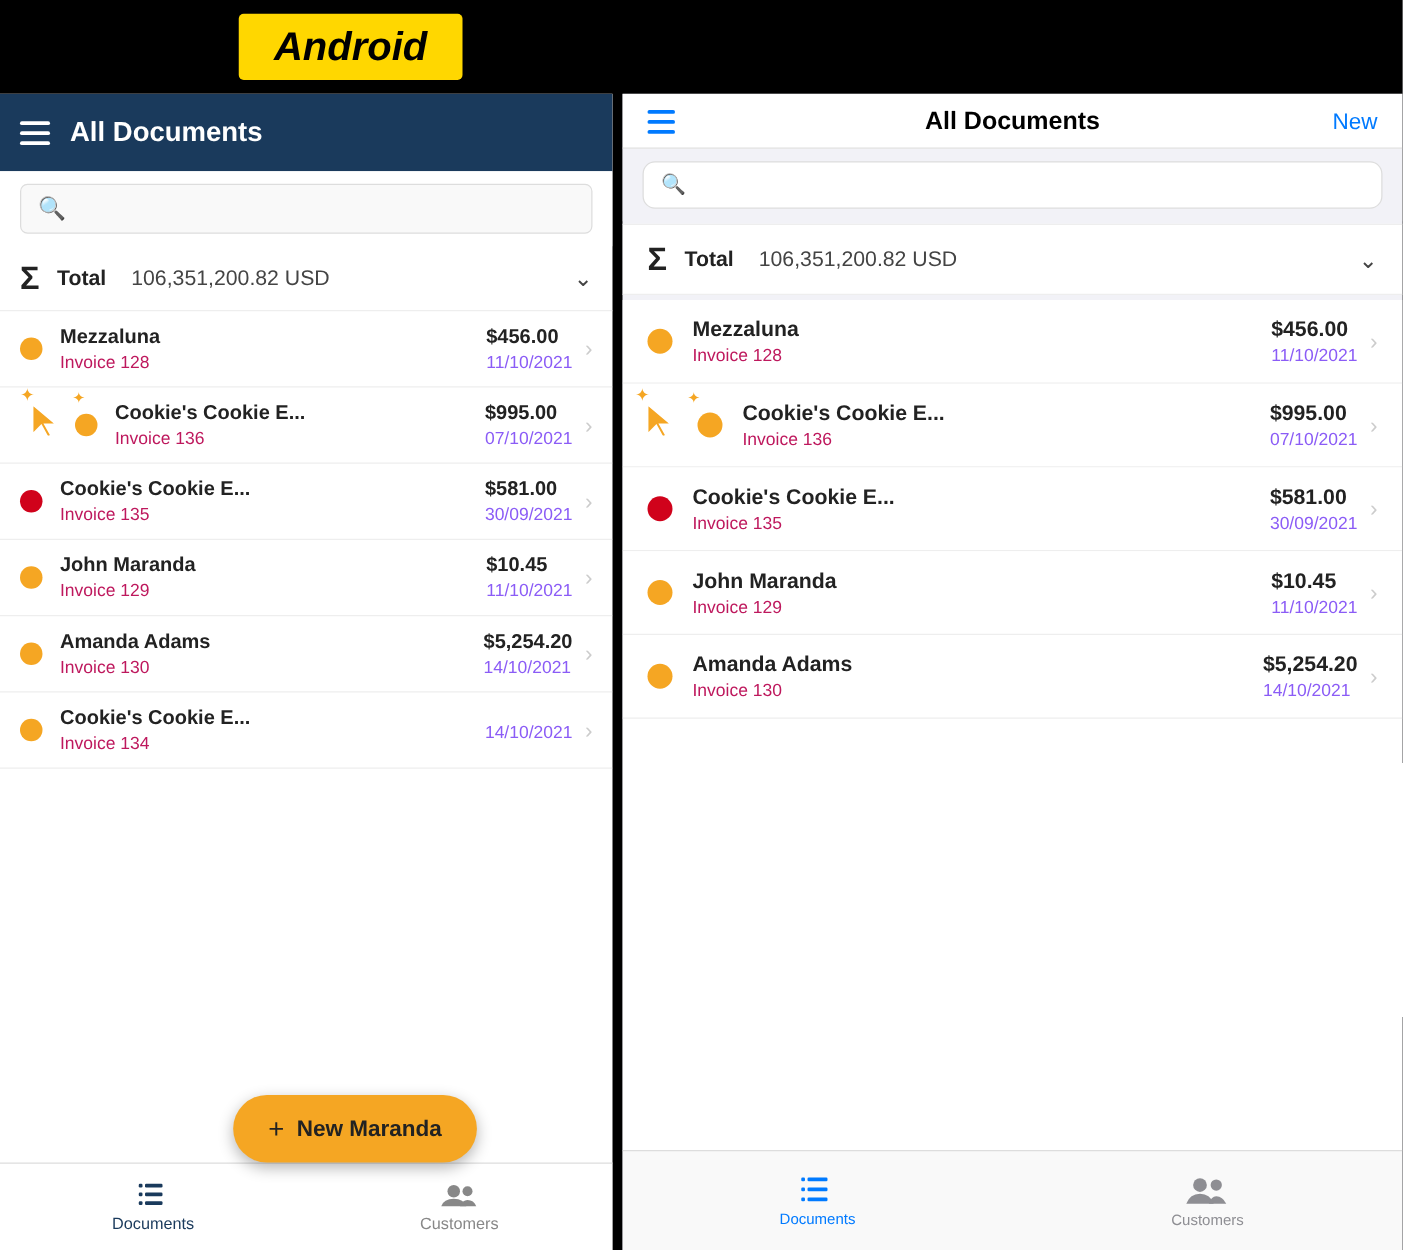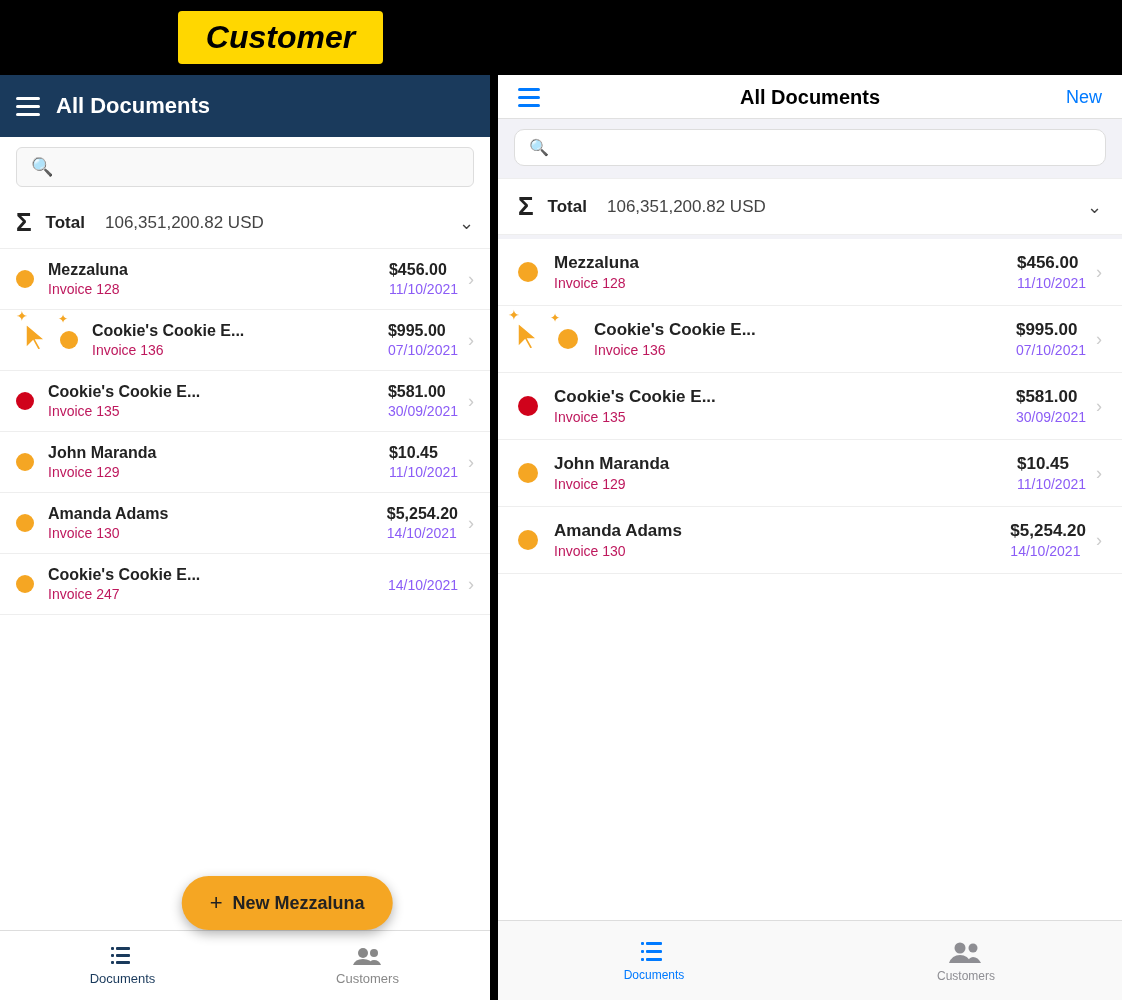--- a/index.html
+++ b/index.html
@@ -403,21 +403,21 @@
       font-weight: 500;
     }
     .ios-nav-label-gray { color: #8e8e93; }
   </style>
 </head>
 <body>
 
 <div class="top-banner">
   <div class="platform-badge android">
     <div class="badge-inner">
-      <span>Customer</span>
+      <span>Android</span>
     </div>
   </div>
 </div>
 
 <div class="screens-container">
 
   <div class="android-panel">
 
     <div class="android-header">
       <div class="hamburger-icon">
@@ -512,33 +512,33 @@
           <div class="item-amount">$5,254.20</div>
           <div class="item-date">14/10/2021</div>
         </div>
         <span class="item-chevron">›</span>
       </div>
 
       <div class="list-item">
         <div class="status-dot dot-orange"></div>
         <div class="item-info">
           <div class="item-name">Cookie's Cookie E...</div>
-          <div class="item-invoice">Invoice 247</div>
+          <div class="item-invoice">Invoice 134</div>
         </div>
         <div class="item-amount-date">
           <div class="item-amount"></div>
           <div class="item-date">14/10/2021</div>
         </div>
         <span class="item-chevron">›</span>
       </div>
     </div>
 
     <div class="android-fab">
       <span class="fab-plus">+</span>
-      <span class="fab-label">New Mezzaluna</span>
+      <span class="fab-label">New Maranda</span>
     </div>
 
     <div class="android-bottom-nav">
       <div class="android-nav-item">
         <svg width="26" height="22" viewBox="0 0 26 22">
           <rect x="1" y="2" width="3" height="3" rx="1" fill="#1a3a5c"></rect>
           <rect x="6" y="2" width="14" height="3" rx="1" fill="#1a3a5c"></rect>
           <rect x="1" y="9" width="3" height="3" rx="1" fill="#1a3a5c"></rect>
           <rect x="6" y="9" width="14" height="3" rx="1" fill="#1a3a5c"></rect>
           <rect x="1" y="16" width="3" height="3" rx="1" fill="#1a3a5c"></rect>

